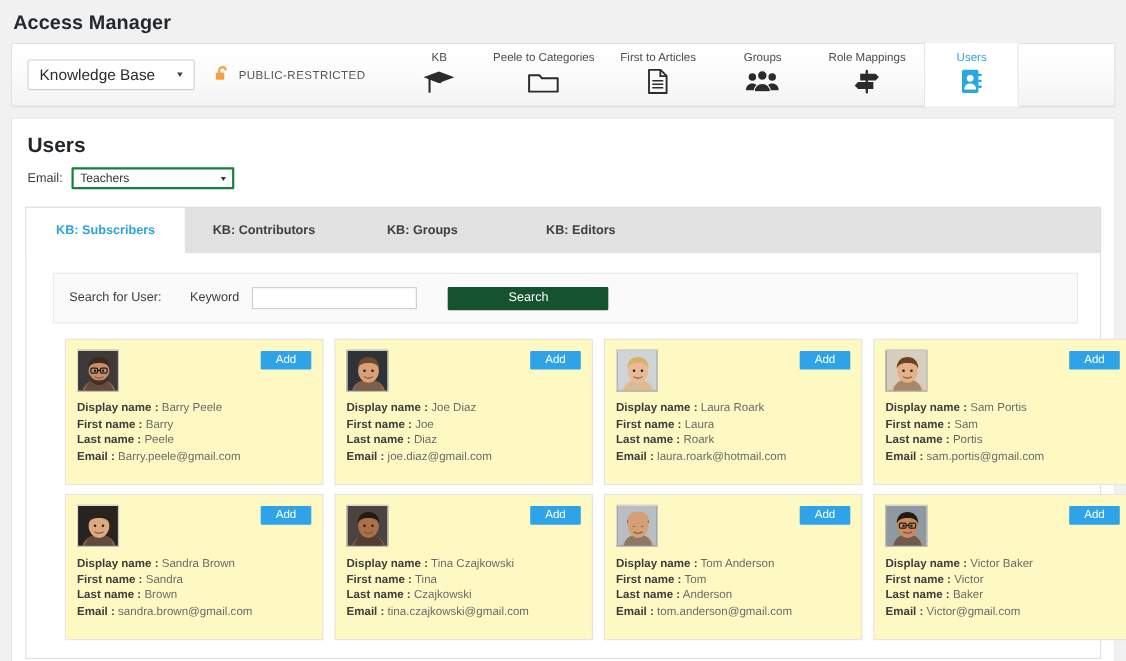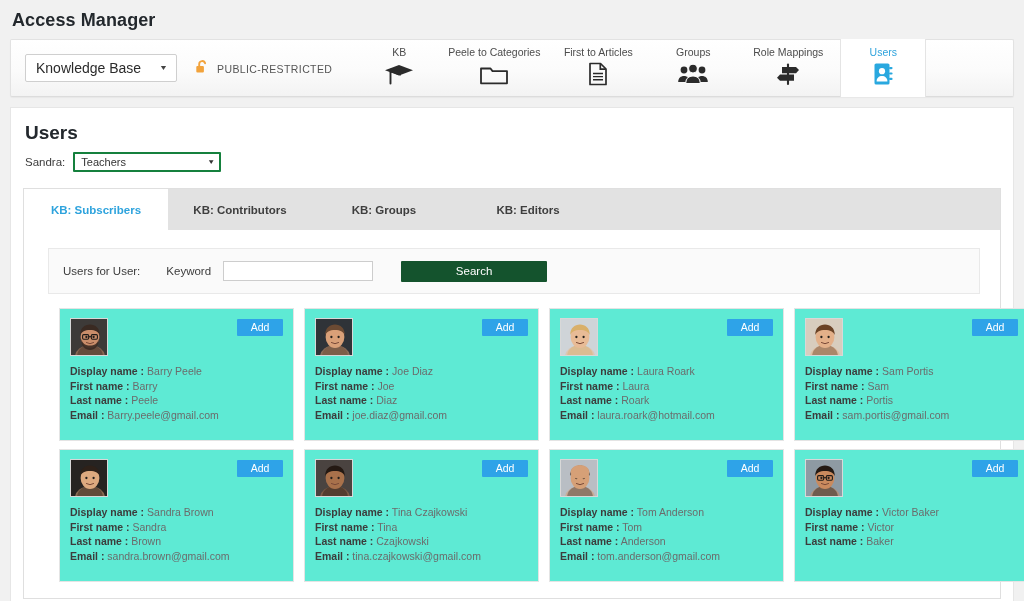--- a/index.html
+++ b/index.html
@@ -202,21 +202,21 @@
     display: grid;
     grid-template-columns: repeat(4, 235px);
     column-gap: 10px;
     row-gap: 8px;
     padding: 14px 0 0 35px;
   }
   .card {
     width: 235px;
     height: 133px;
     border: 1px solid #e4e4e4;
-    background: #5eead4;
+    background: #fef9c3;
     position: relative;
     padding: 9px 10px 0 10px;
   }
   .card-top { display: flex; justify-content: space-between; align-items: flex-start; }
   .avatar {
     width: 38px; height: 38px;
     border: 1px solid #d8d8d8;
     background: #555;
     overflow: hidden;
     flex: none;
@@ -343,21 +343,21 @@
 
     <div class="tb-tail"></div>
   </div>
 </div>
 
 <div class="panel">
 
   <div class="panel-h1">Users</div>
 
   <div class="group-row">
-    <span class="group-label">Sandra:</span>
+    <span class="group-label">Email:</span>
     <div class="group-select">
       <span>Teachers</span>
       <span class="caret">▼</span>
     </div>
   </div>
 
   <div class="tabs-wrap">
     <div class="tab active">
       <span>KB: Subscribers</span>
     </div>
@@ -369,21 +369,21 @@
     </div>
     <div class="tab">
       <span>KB: Editors</span>
     </div>
     <div class="tabs-tail"></div>
   </div>
 
   <div class="tab-body">
 
     <div class="search-box">
-      <span class="search-lbl">Users for User:</span>
+      <span class="search-lbl">Search for User:</span>
       <span class="search-kw">Keyword</span>
       <input class="search-input" type="text" placeholder="" style="">
       <button class="search-btn">Search</button>
     </div>
 
     <div class="cards" id="cards">
         <div class="card">
           <div class="card-top">
             <div class="avatar">
               <svg width="38" height="38" viewBox="0 0 38 38">
@@ -569,18 +569,19 @@
                   <path d="M17.7 17.7 h2.6"></path>
                 </g>
               </svg>
             </div>
             <button class="add-btn">Add</button>
           </div>
           <div class="card-info">
             <div class="card-line"><b>Display name :</b> Victor Baker</div>
             <div class="card-line"><b>First name :</b> Victor</div>
             <div class="card-line"><b>Last name :</b> Baker</div>
+            <div class="card-line"><b>Email :</b> Victor@gmail.com</div>
           </div>
         </div>
       </div>
 
   </div>
 </div>
 
 </body></html>

